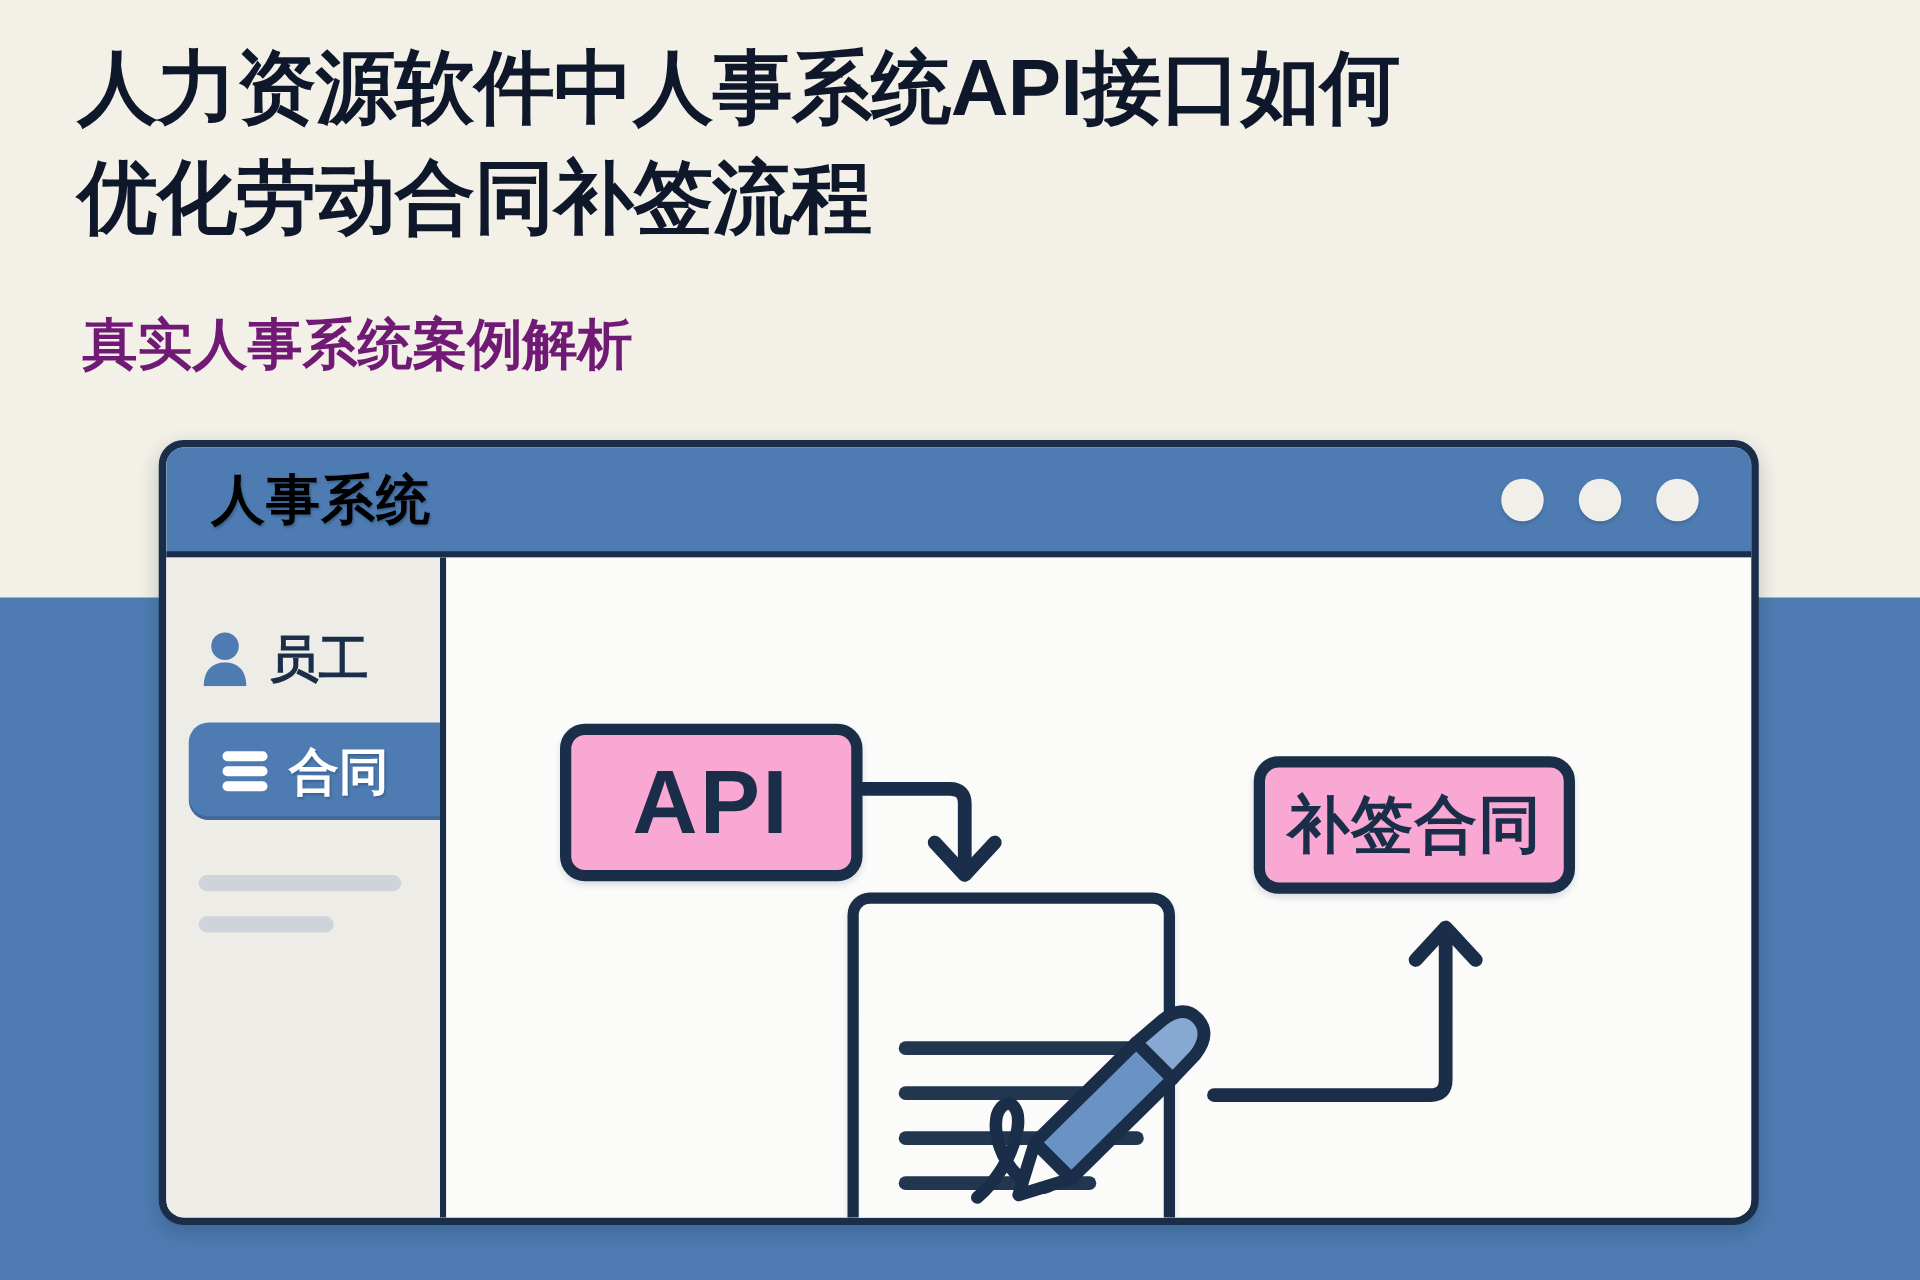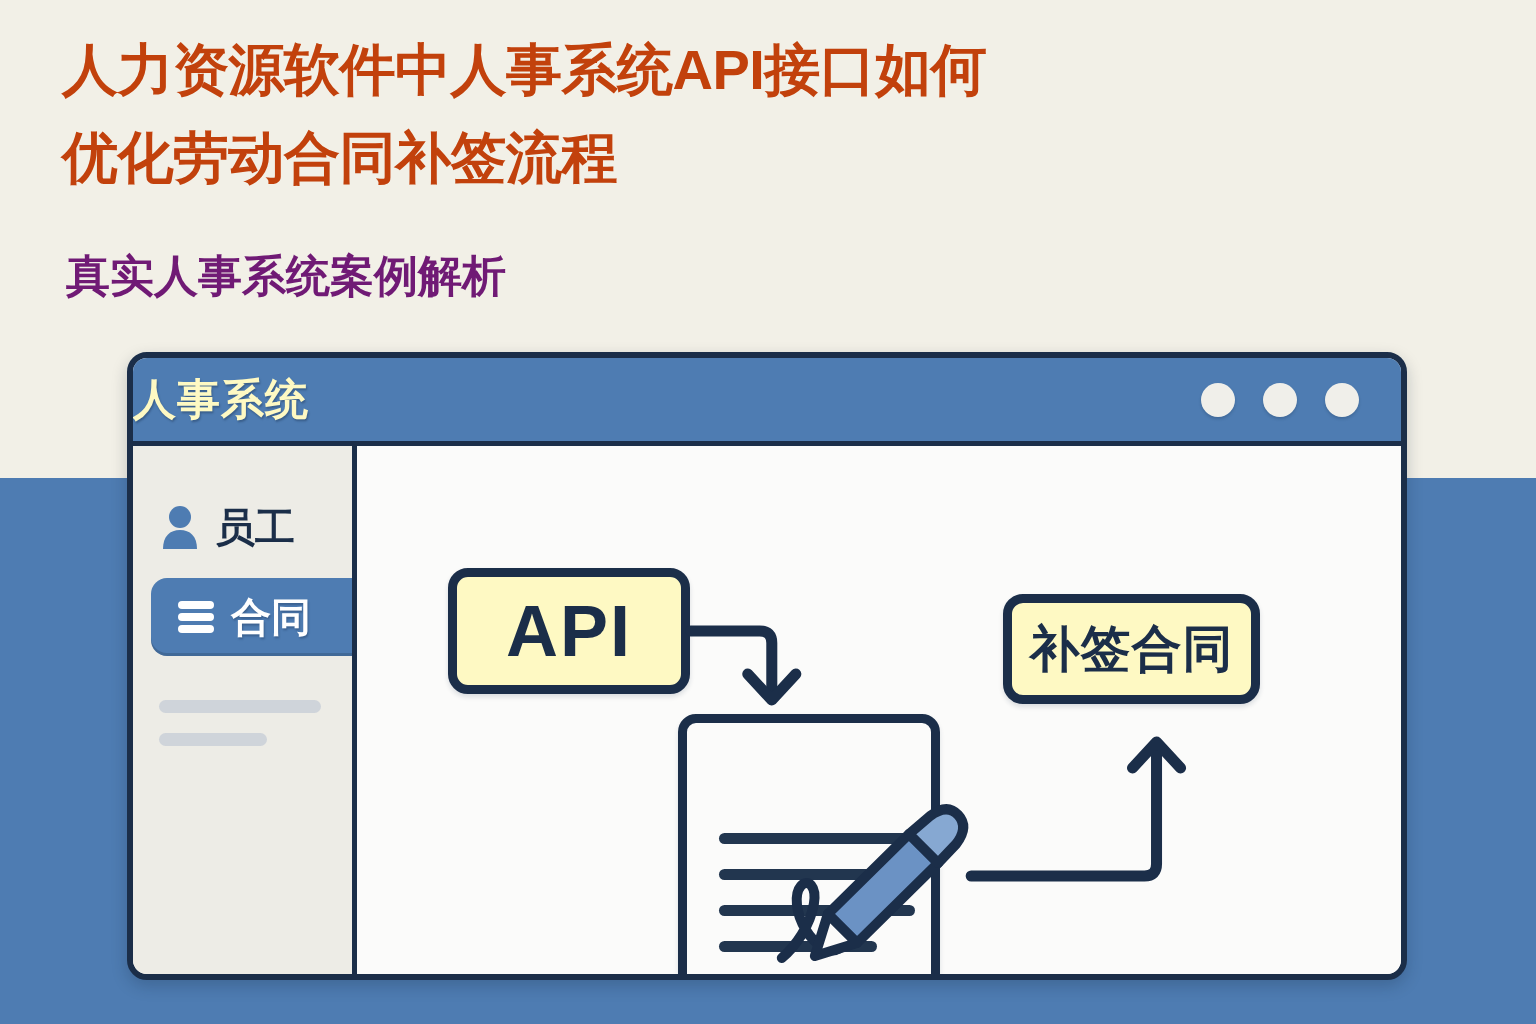--- a/index.html
+++ b/index.html
@@ -31,23 +31,23 @@
   }
 
   
   #headline {
     position: absolute;
     left: 62px;
     top: 26px;
     width: 1420px;
   }
   .title-line {
-    font-size: 56px;
-    font-weight: bold;
-    color: #c2410c;
+    font-size: 64px;
+    font-weight: bold;
+    color: #0f172a;
     line-height: 88px;
     letter-spacing: -0.5px;
     white-space: nowrap;
     font-family: "Liberation Sans", "DejaVu Sans", sans-serif;
   }
   #subtitle {
     position: absolute;
     left: 66px;
     top: 248px;
     font-size: 44px;
@@ -75,23 +75,24 @@
   #titlebar {
     position: relative;
     height: 88px;
     background: #4E7CB2;
     border-bottom: 5px solid #1B2E49;
     box-sizing: border-box;
     display: flex;
     align-items: center;
   }
   #window-title {
+    margin-left: 36px;
     font-size: 43px;
     font-weight: bold;
-    color: #fef9c3;
+    color: #000000;
     letter-spacing: 1px;
     text-shadow: 1px 2px 2px rgba(20,40,70,0.35);
     white-space: nowrap;
   }
   #window-controls {
     position: absolute;
     right: 42px;
     top: 50%;
     transform: translateY(-50%);
     display: flex;
@@ -167,26 +168,27 @@
   
   #canvas {
     position: relative;
     flex: 1 1 auto;
     background: #FBFBFA;
   }
   .node {
     position: absolute;
     border: 9px solid #1B2E49;
     border-radius: 20px;
-    background: #fef9c3;
+    background: #f9a8d4;
     box-sizing: border-box;
     display: flex;
     align-items: center;
     justify-content: center;
     box-shadow: 0 3px 5px rgba(20,40,70,0.14);
+    margin-top: 11px;
   }
   .node-label {
     font-size: 52px;
     font-weight: bold;
     color: #1B2E49;
     white-space: nowrap;
     letter-spacing: 1px;
   }
   #node-api {
     left: 91px; top: 122px;

